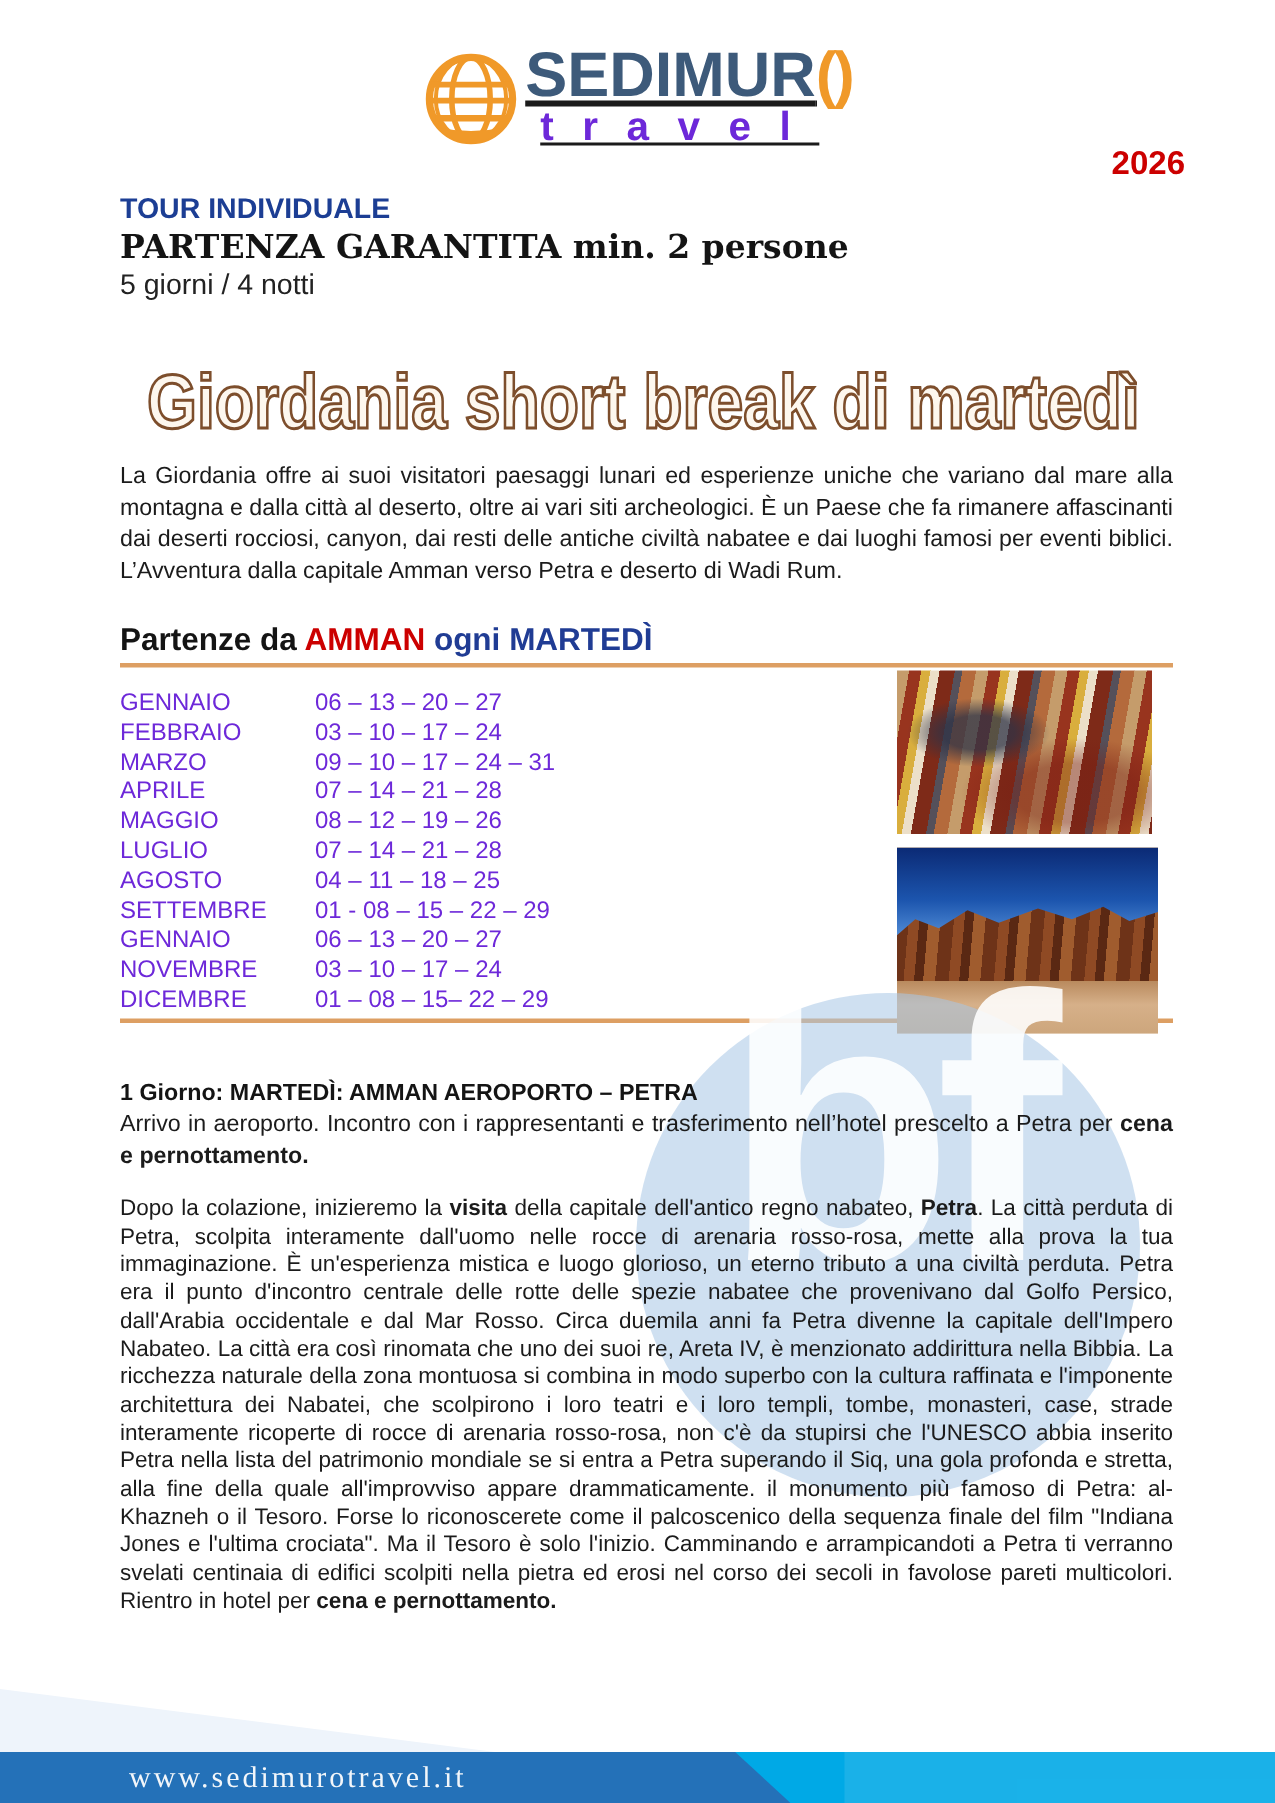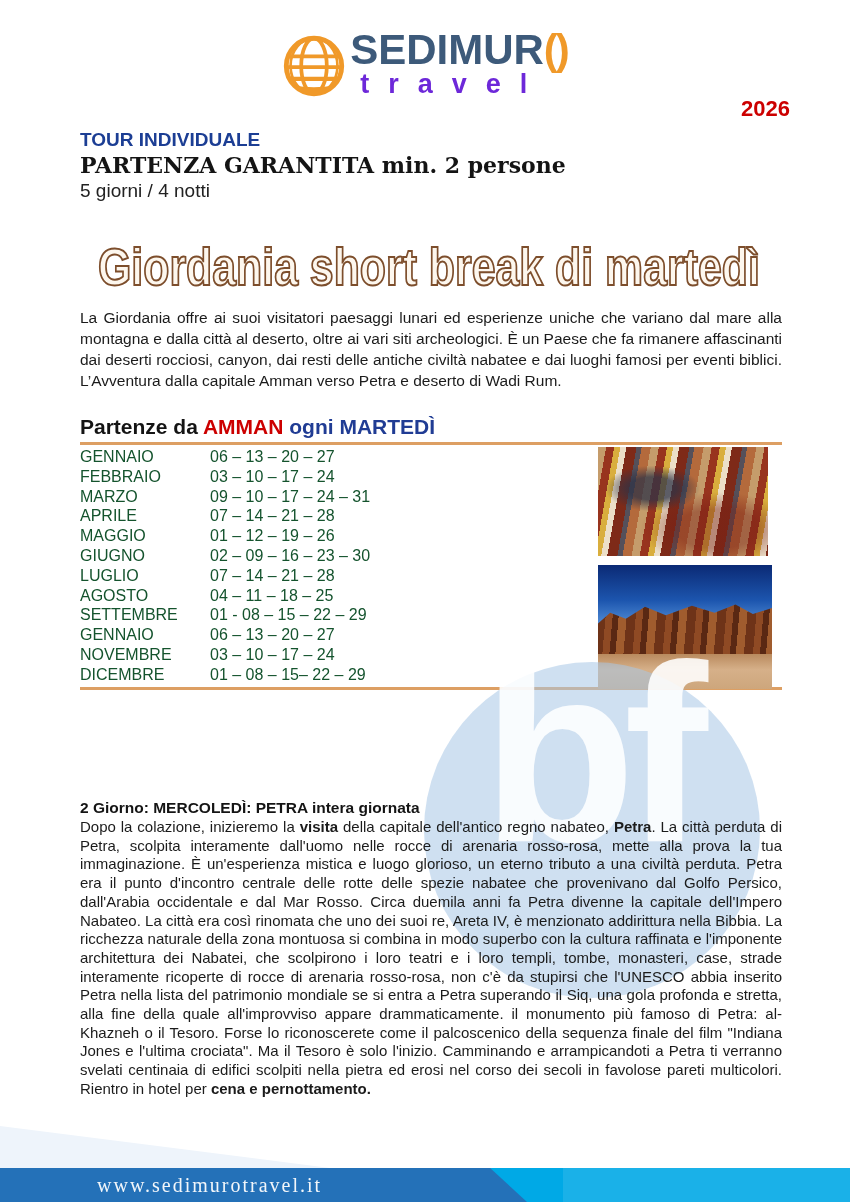--- a/index.html
+++ b/index.html
@@ -2,21 +2,21 @@
 <html><head>
 <meta charset="utf-8">
 <style>
   html,body{margin:0;padding:0;background:#888;}
   .page{position:relative;width:850px;height:1202px;margin:0 auto;background:#ffffff;
         font-family:"Liberation Sans",sans-serif;color:#1b1b1b;overflow:hidden;}
 
   
   .logo{position:absolute;top:28px;left:0;right:0;display:flex;justify-content:center;align-items:flex-start;}
   .globe{width:64px;height:64px;margin-right:4px;margin-top:6px;}
-  .logo-text{display:flex;flex-direction:column;}
+  .logo-text{display:flex;flex-direction:column;text-decoration:underline;}
   .brand-line{font-size:42px;font-weight:bold;letter-spacing:0px;line-height:44px;color:#3d5a7a;}
   .brand-suffix{color:#f09929;font-weight:900;letter-spacing:-2px;}
   .brand-sub{font-size:27px;font-weight:bold;color:#6d28d9;letter-spacing:19px;line-height:28px;margin-top:-2px;padding-left:10px;}
 
   .year{position:absolute;top:96px;right:60px;font-size:22px;font-weight:bold;color:#cc0000;}
 
   
   .intro{position:absolute;top:129px;left:80px;width:702px;}
   .intro-line1{color:#1c3e94;font-weight:bold;font-size:19px;line-height:22px;}
   .intro-line2{font-family:"DejaVu Serif",serif;font-weight:bold;font-size:22px;line-height:28px;color:#141414;}
@@ -28,21 +28,21 @@
       transform:scaleX(0.84);transform-origin:left top;}
 
   
   .description{position:absolute;top:307px;left:80px;width:702px;font-size:15.5px;line-height:21px;
       text-align:justify;color:#1b1b1b;}
 
   
   .departures{position:absolute;top:414px;left:80px;width:702px;}
   .dep-heading{font-size:21px;font-weight:bold;line-height:25px;}
   .dep-rule{height:3px;background:#dd9f63;margin-top:3px;}
-  .dep-table{margin-top:2px;font-size:16px;line-height:19.8px;color:#14532d;width:520px;}
+  .dep-table{margin-top:14px;font-size:16px;line-height:19.8px;color:#6d28d9;width:520px;}
   .dep-row{display:flex;}
   .dep-month{width:130px;flex:none;}
   .dep-dates{flex:1;}
   .dep-rule-bottom{height:3px;background:#dd9f63;margin-top:2px;width:702px;}
 
   
   .photo{position:absolute;overflow:hidden;}
   .photo1{top:447px;left:598px;width:170px;height:109px;
     background:
       radial-gradient(ellipse 40% 30% at 32% 38%, rgba(45,50,70,0.75) 0 35%, rgba(45,50,70,0) 70%),
@@ -71,21 +71,21 @@
   .day-body{font-size:15.5px;line-height:21px;text-align:justify;color:#1b1b1b;}
   .day2 .day-body{font-size:15px;line-height:18.7px;}
 
   
   .corner-wedge{position:absolute;left:0;bottom:34px;width:330px;height:42px;
       background:#eef4fb;clip-path:polygon(0 0,100% 100%,0 100%);}
   .footer{position:absolute;left:0;bottom:0;width:850px;height:34px;background:#00a9e6;}
   .footer-light{position:absolute;right:0;top:0;height:34px;width:287px;background:rgba(255,255,255,0.10);}
   .footer-dark{position:absolute;left:0;top:0;height:34px;width:527px;background:#2471b8;
       clip-path:polygon(0 0,93% 0,100% 100%,0 100%);}
-  .footer-url{position:absolute;left:97px;top:0;height:34px;display:flex;align-items:center;
+  .footer-url{position:absolute;left:86px;top:0;height:34px;display:flex;align-items:center;
       font-family:"Liberation Serif",serif;font-size:20px;letter-spacing:2px;color:#f2f6fa;}
 </style>
 </head>
 <body>
 
 <div class="page">
 
   <div class="logo">
     <svg class="globe" viewBox="0 0 60 60">
       <circle cx="30" cy="30" r="26" fill="none" stroke="#f09929" stroke-width="4.5"></circle>
@@ -129,25 +129,21 @@
         <div class="dep-row">
           <span class="dep-month">MARZO</span>
           <span class="dep-dates">09 – 10 – 17 – 24 – 31</span>
         </div>
         <div class="dep-row">
           <span class="dep-month">APRILE</span>
           <span class="dep-dates">07 – 14 – 21 – 28</span>
         </div>
         <div class="dep-row">
           <span class="dep-month">MAGGIO</span>
-          <span class="dep-dates">01 – 12 – 19 – 26</span>
-        </div>
-        <div class="dep-row">
-          <span class="dep-month">GIUGNO</span>
-          <span class="dep-dates">02 – 09 – 16 – 23 – 30</span>
+          <span class="dep-dates">08 – 12 – 19 – 26</span>
         </div>
         <div class="dep-row">
           <span class="dep-month">LUGLIO</span>
           <span class="dep-dates">07 – 14 – 21 – 28</span>
         </div>
         <div class="dep-row">
           <span class="dep-month">AGOSTO</span>
           <span class="dep-dates">04 – 11 – 18 – 25</span>
         </div>
         <div class="dep-row">
@@ -174,23 +170,26 @@
   <div class="photo photo2">
     <div class="sky"></div>
     <div class="cliffs"></div>
     <div class="sand"></div>
   </div>
 
   <div class="watermark">
     <span>bf</span>
   </div>
 
+  <div class="day day1">
+    <div class="day-heading">1 Giorno: MARTEDÌ: AMMAN AEROPORTO – PETRA</div>
+    <div class="day-body"><span>Arrivo in aeroporto. Incontro con i rappresentanti e trasferimento nell’hotel prescelto a Petra per </span><span style="font-weight: bold;">cena e pernottamento.</span></div>
+  </div>
 
   <div class="day day2">
-    <div class="day-heading">2 Giorno: MERCOLEDÌ: PETRA intera giornata</div>
     <div class="day-body"><span>Dopo la colazione,  inizieremo la </span><span style="font-weight: bold;">visita</span><span> della capitale dell'antico regno nabateo, </span><span style="font-weight: bold;">Petra</span><span>. La città perduta di Petra, scolpita interamente dall'uomo nelle rocce di arenaria rosso-rosa, mette alla prova la tua immaginazione. È un'esperienza mistica e luogo glorioso, un eterno tributo a una civiltà perduta. Petra era il punto d'incontro centrale delle rotte delle spezie nabatee che provenivano dal Golfo Persico, dall'Arabia occidentale e dal Mar Rosso. Circa duemila anni fa Petra divenne la capitale dell'Impero Nabateo. La città era così rinomata che uno dei suoi re, Areta IV, è menzionato addirittura nella Bibbia. La ricchezza naturale della zona montuosa si combina in modo superbo con la cultura raffinata e l'imponente architettura dei Nabatei, che scolpirono i loro teatri e i loro templi, tombe, monasteri, case, strade interamente ricoperte di rocce di arenaria rosso-rosa, non c'è da stupirsi che l'UNESCO abbia inserito Petra nella lista del patrimonio mondiale se si entra a Petra superando il Siq, una gola profonda e stretta, alla fine della quale all'improvviso appare drammaticamente. il monumento più famoso di Petra: al-Khazneh o il Tesoro. Forse lo riconoscerete come il palcoscenico della sequenza finale del film "Indiana Jones e l'ultima crociata". Ma il Tesoro è solo l'inizio. Camminando e arrampicandoti a Petra ti verranno svelati centinaia di edifici scolpiti nella pietra ed erosi nel corso dei secoli in favolose pareti multicolori. Rientro in hotel per </span><span style="font-weight: bold;">cena e pernottamento.</span></div>
   </div>
 
   <div class="corner-wedge"></div>
   <div class="footer">
     <div class="footer-light"></div>
     <div class="footer-dark"></div>
     <div class="footer-url">www.sedimurotravel.it</div>
   </div>
 

